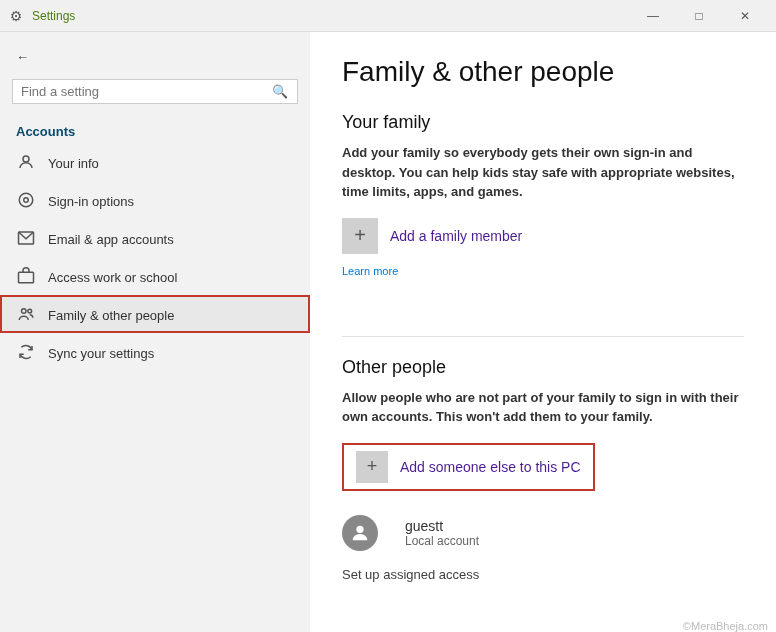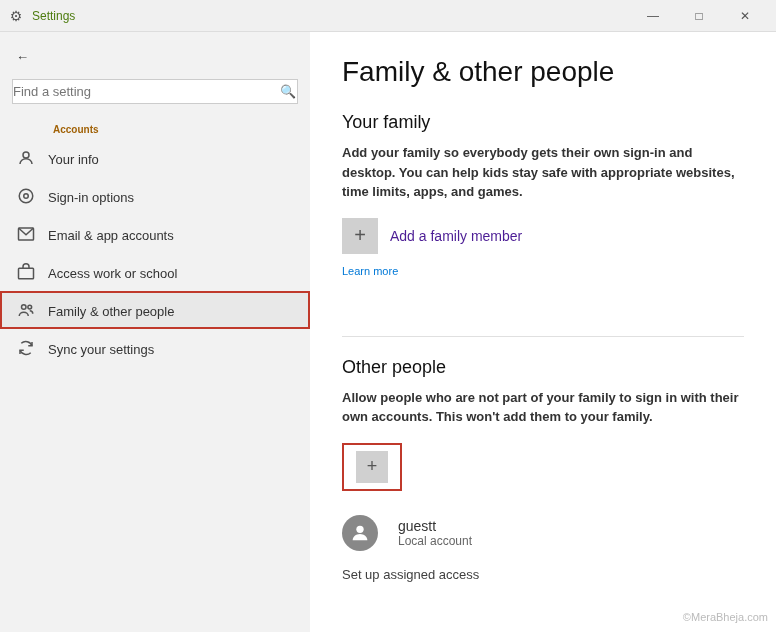--- a/index.html
+++ b/index.html
@@ -79,42 +79,41 @@
       font-size: 13px;
       color: #333;
     }
 
     .sidebar-search {
       margin: 8px 12px 12px 12px;
       display: flex;
       align-items: center;
       background: #fff;
       border: 1px solid #ccc;
-      padding: 4px 0;
+      padding: 4px 8px;
       gap: 6px;
     }
     .sidebar-search input {
       border: none;
       outline: none;
       background: transparent;
       flex: 1;
       font-size: 13px;
       color: #333;
     }
     .sidebar-search-icon {
       color: #666;
       font-size: 13px;
     }
 
     .sidebar-section-title {
       padding: 8px 16px 4px 16px;
-      font-size: 10px;
+      font-size: 13px;
       font-weight: 600;
-      color: #a16207;
-      margin-left: 37px;
+      color: #0c4a6e;
     }
 
     .sidebar-item {
       display: flex;
       align-items: flex-end;
       padding: 10px 16px;
       cursor: pointer;
       gap: 12px;
       color: #333;
       font-size: 13px;
@@ -208,21 +207,21 @@
       border: 2px solid #d32f2f;
       padding: 6px 10px;
       display: inline-flex;
       cursor: pointer;
     }
 
     
     .user-row {
       display: flex;
       align-items: center;
-      gap: 20px;
+      gap: 27px;
       padding: 8px 0;
       margin-bottom: 8px;
     }
     .user-avatar {
       width: 36px;
       height: 36px;
       background: #888;
       border-radius: 50%;
       display: flex;
       align-items: center;
@@ -384,36 +383,37 @@
 
     <div>
       <h2 class="section-title">Other people</h2>
       <p class="section-desc">Allow people who are not part of your family to sign in with their own accounts. This won't add them to your family.</p>
 
       
       <div class="add-someone-row" style="border: 2px solid #c0392b; padding: 6px 12px; display: inline-flex; align-items: center; gap: 12px; cursor: pointer; margin-bottom: 16px;">
         <div class="plus-box" style="width:32px;height:32px;background:#d0d0d0;display:flex;align-items:center;justify-content:center;font-size:18px;color:#555;">
           <span>+</span>
         </div>
+        <span class="add-btn-label">Add someone else to this PC</span>
       </div>
 
       
       <div class="user-row">
         <div class="user-avatar">
           <svg width="22" height="22" viewBox="0 0 24 24" fill="white">
             <circle cx="12" cy="8" r="4"></circle>
             <path d="M4 20c0-4 3.6-7 8-7s8 3 8 7"></path>
           </svg>
         </div>
         <div class="user-info">
           <span class="user-name">guestt</span>
           <span class="user-type">Local account</span>
         </div>
       </div>
 
       <a class="set-access-link">Set up assigned access</a>
 
     </div>
 
-    <div class="watermark" style="position:fixed;bottom:9px;right:8px;font-size:11px;color:#bbb;">©MeraBheja.com</div>
+    <div class="watermark" style="position:fixed;bottom:0;right:8px;font-size:11px;color:#bbb;">©MeraBheja.com</div>
 
   </div>
 </div>
 
 </body></html>

